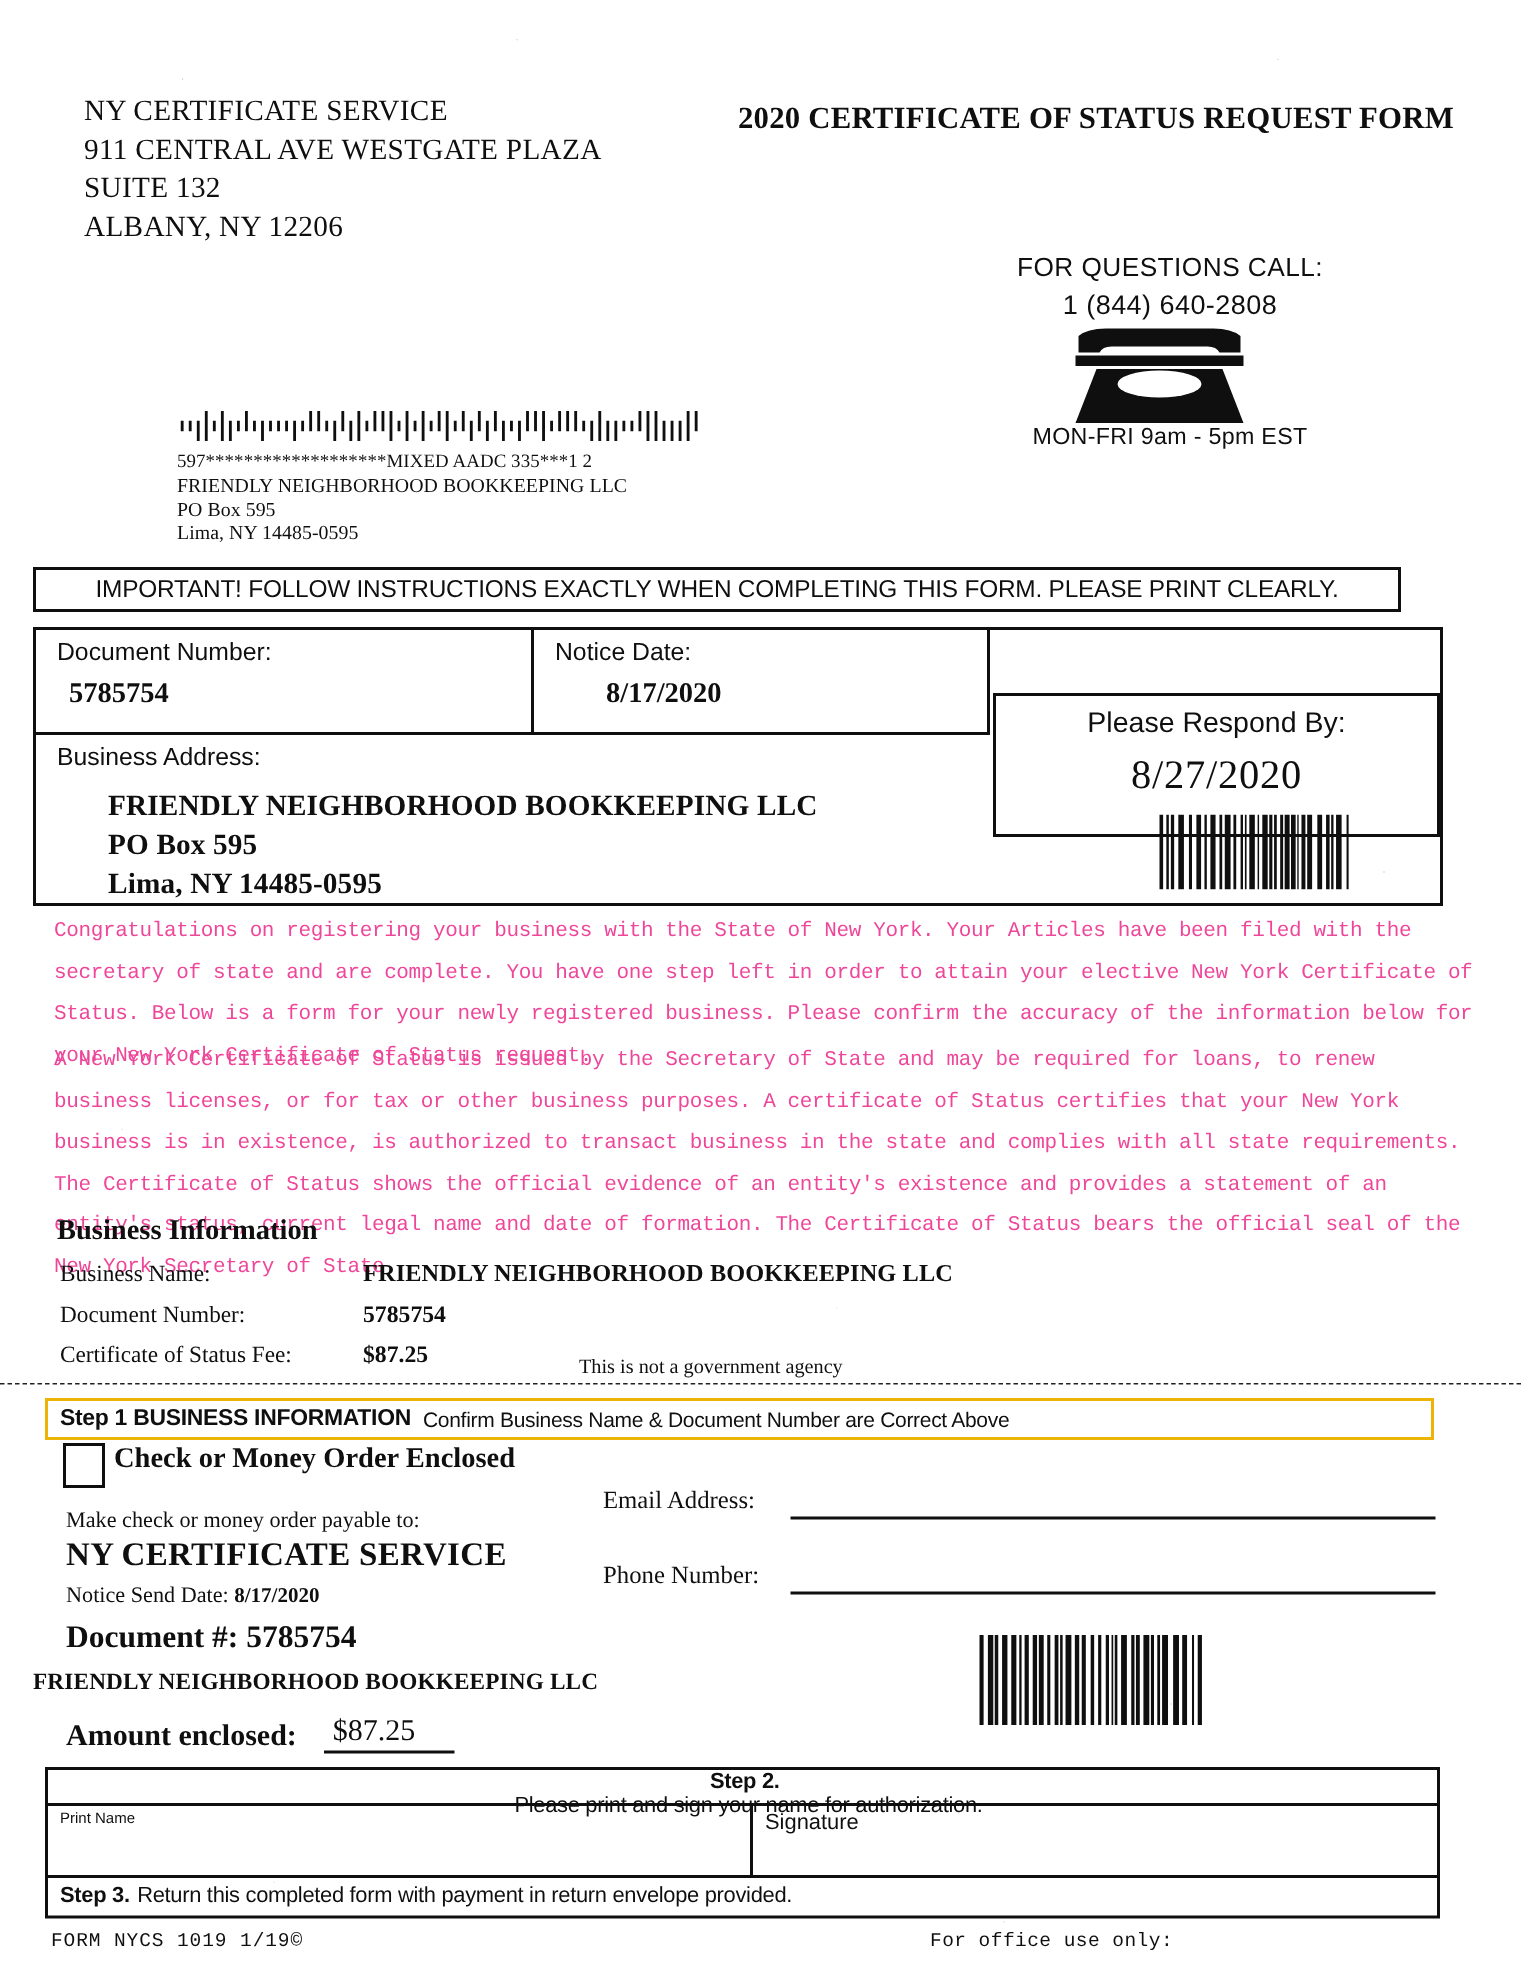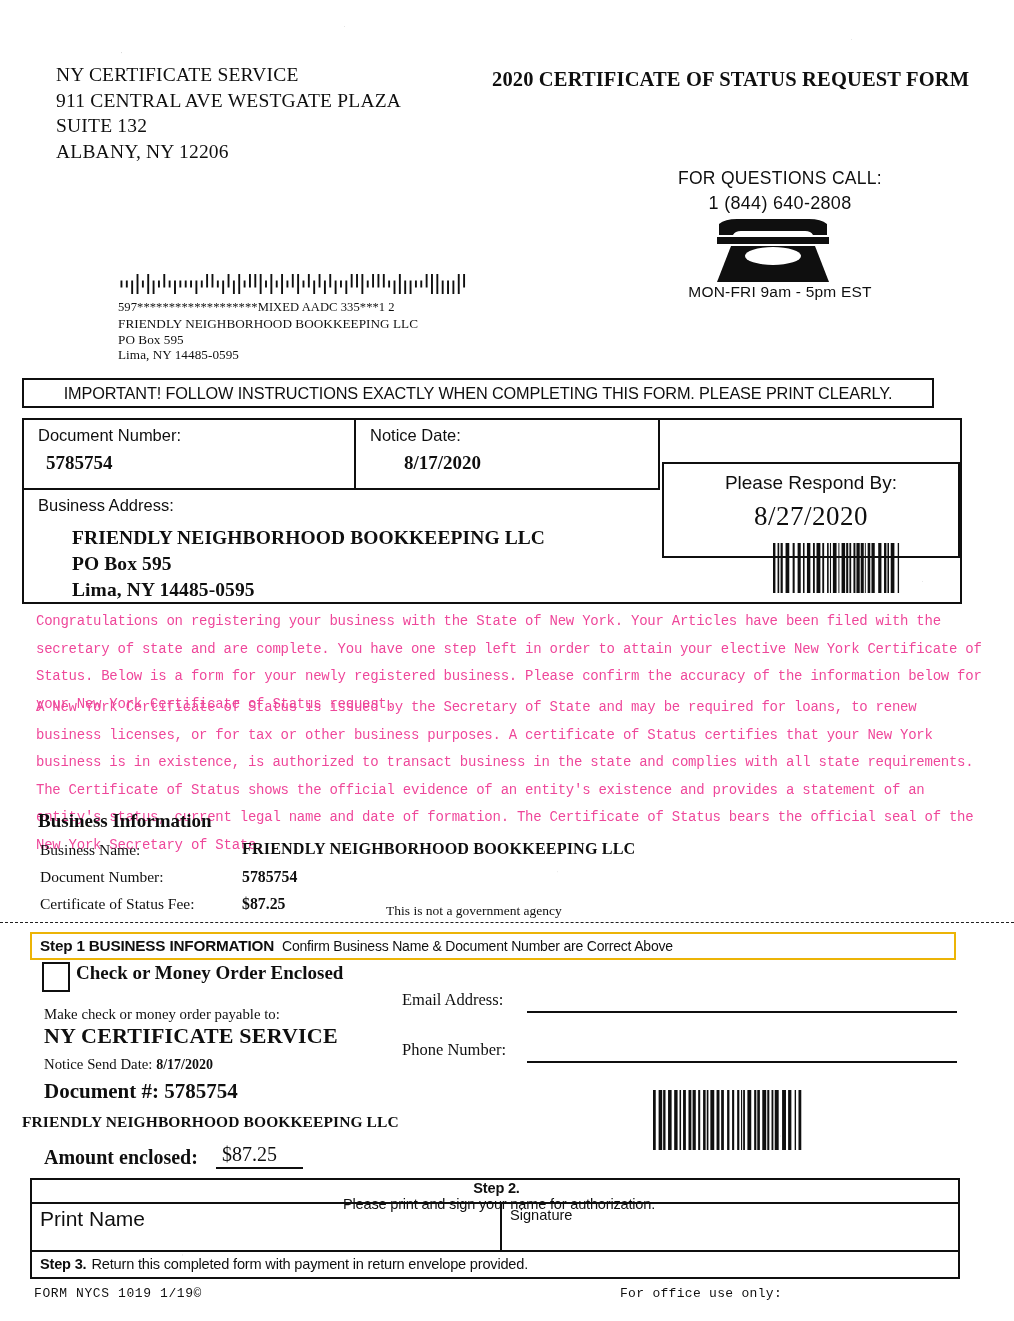--- a/index.html
+++ b/index.html
@@ -269,21 +269,21 @@
   #step2-row {
     height: 22px; border-bottom: 2px solid #111;
     display: flex; align-items: center; padding-left: 8px;
     font-size: 14.6px; letter-spacing: -.2px; flex-direction: column;
   }
   #sign-row {
     height: 46px; border-bottom: 2px solid #111; display: flex;
   }
   #print-cell {
     width: 460px; border-right: 2px solid #111;
-    padding: 3px 0 16px 8px; font-size: 21px;
+    padding: 3px 0 16px 8px; font-size: 10px;
   }
   #sign-cell { padding: 3px 0 0 8px; font-size: 14.6px; }
   #step3-row {
     height: 23px; display: flex; align-items: center;
     padding-left: 8px; font-size: 14.6px; letter-spacing: -.2px;
   }
   .step-strong { font-weight: bold; margin-right: 5px; }
 
   #form-code {
     left: 34px; top: 1286px;

